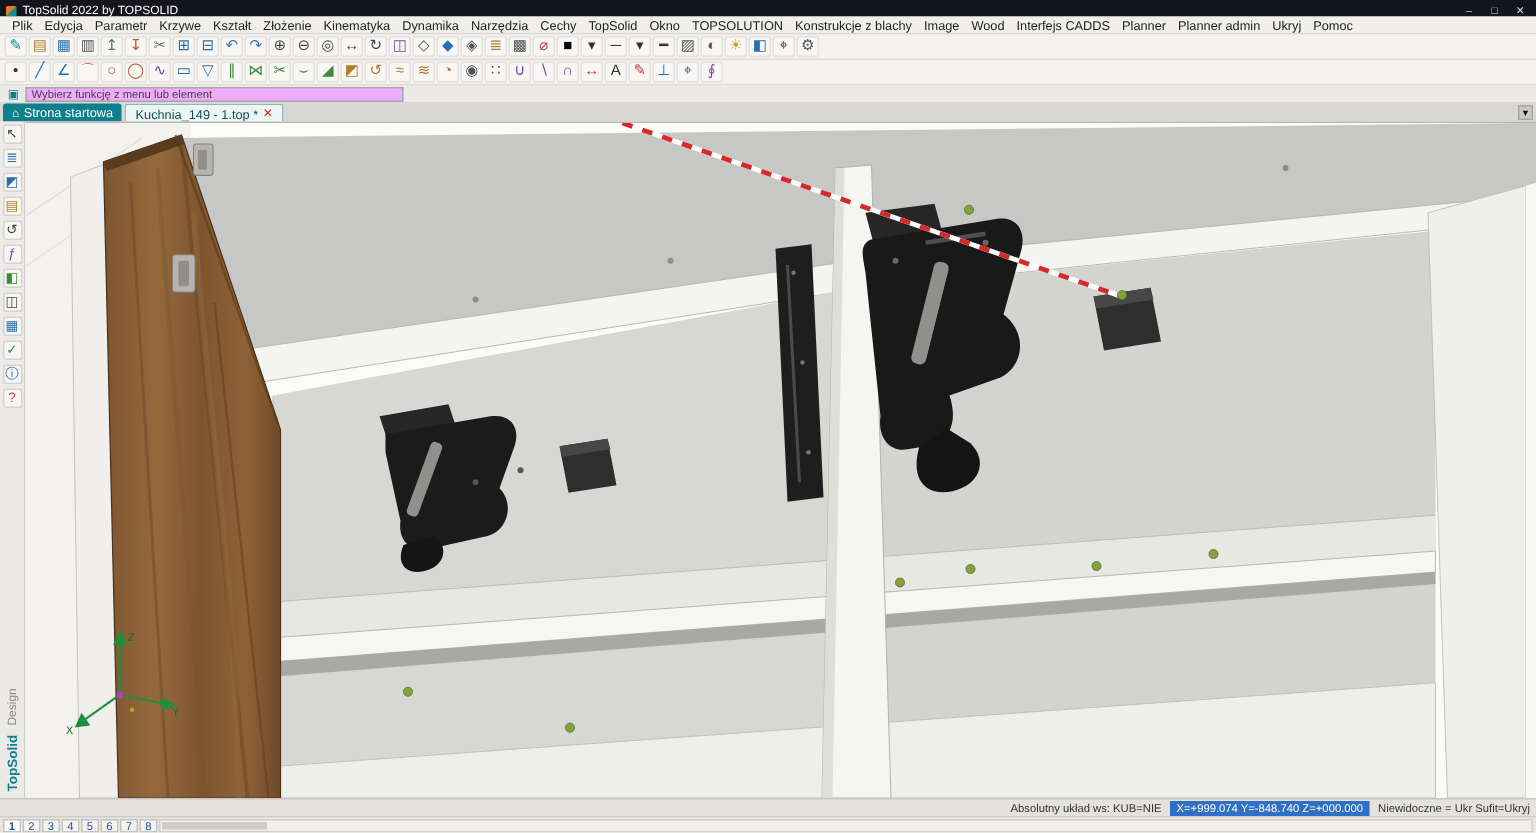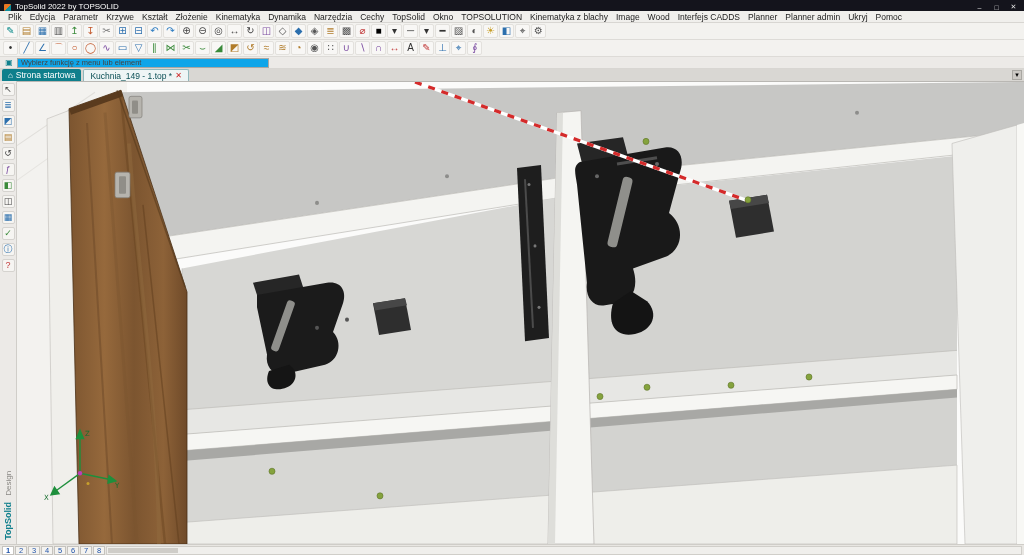--- a/index.html
+++ b/index.html
@@ -17,21 +17,21 @@
   .menubar { height:12px; background:#f0efec; border-bottom:1px solid #d8d6d2; display:flex; align-items:center; padding:0 4px; font-size:8.5px; color:#222; white-space:nowrap; }
   .menu-item { padding:0 4px; }
 
   
   .toolbar { height:17px; background:#f3f2ef; border-bottom:1px solid #dddbd7; display:flex; align-items:center; padding:0 3px; gap:1px; }
   .tool-btn { width:15px; height:14px; display:flex; align-items:center; justify-content:center; font-size:10px; line-height:1; border:1px solid #e3e1dd; background:#f8f7f5; border-radius:2px; }
 
   
   .promptbar { height:12px; background:#eceae7; border-bottom:1px solid #d8d6d2; display:flex; align-items:center; gap:3px; padding:0 4px; font-size:8px; }
   .prompt-icon { width:10px; height:10px; font-size:8px; color:#0f7f8c; display:flex; align-items:center; justify-content:center; }
-  .prompt-field { width:252px; height:10px; background:#0ea5e9; border:1px solid #a9a7a2; font-size:7.5px; color:#444; padding:0 3px; line-height:8px; font-family:"Liberation Sans",sans-serif; }
+  .prompt-field { width:252px; height:10px; background:#f0abfc; border:1px solid #a9a7a2; font-size:7.5px; color:#444; padding:0 3px; line-height:8px; font-family:"Liberation Sans",sans-serif; }
 
   
   .tabbar { height:12px; background:#d9d7d3; display:flex; align-items:flex-end; gap:2px; padding:0 2px; }
   .tab { height:12px; display:flex; align-items:center; gap:3px; padding:0 6px; font-size:8.5px; border-radius:2px 2px 0 0; white-space:nowrap; }
   .tab.home { background:#0f7f8c; color:#fff; }
   .tab.doc { background:#eef5f5; border:1px solid #8fb8bc; border-bottom:none; color:#0b4f55; }
   .tab .t-icon { font-size:8px; }
   .tab .t-close { color:#cc2222; font-size:8px; font-weight:bold; }
   .tabbar .spacer { flex:1; }
   .overflow-btn { width:10px; height:10px; background:#ccc9c4; border:1px solid #a9a7a2; font-size:7px; display:flex; align-items:center; justify-content:center; margin-bottom:1px; }
@@ -83,21 +83,21 @@
       <span class="menu-item">Krzywe</span>
       <span class="menu-item">Kształt</span>
       <span class="menu-item">Złożenie</span>
       <span class="menu-item">Kinematyka</span>
       <span class="menu-item">Dynamika</span>
       <span class="menu-item">Narzędzia</span>
       <span class="menu-item">Cechy</span>
       <span class="menu-item">TopSolid</span>
       <span class="menu-item">Okno</span>
       <span class="menu-item">TOPSOLUTION</span>
-      <span class="menu-item">Kinematyka z blachy</span>
+      <span class="menu-item">Konstrukcje z blachy</span>
       <span class="menu-item">Image</span>
       <span class="menu-item">Wood</span>
       <span class="menu-item">Interfejs CADDS</span>
       <span class="menu-item">Planner</span>
       <span class="menu-item">Planner admin</span>
       <span class="menu-item">Ukryj</span>
       <span class="menu-item">Pomoc</span>
     </nav>
 
   <div class="toolbar">
@@ -356,20 +356,26 @@
           <circle cx="63" cy="382" r="2.2" fill="#bb3fbb"></circle>
           <circle cx="71" cy="392" r="1.5" fill="#c8a02c"></circle>
           <text x="68" y="346" font-size="7" fill="#156d2d">Z</text>
           <text x="27" y="408" font-size="7" fill="#156d2d">X</text>
           <text x="98" y="396" font-size="7" fill="#156d2d">Y</text>
         </g>
       </svg>
     </div>
   </div>
 
+  <div class="statusbar">
+    <span class="spacer"></span>
+    <span>Absolutny układ ws: KUB=NIE</span>
+    <span class="coords-badge">X=+999.074   Y=-848.740   Z=+000.000</span>
+    <span>Niewidoczne = Ukr   Sufit=Ukryj</span>
+  </div>
 
   <div class="bottombar">
     <div class="pages">
         <span class="page-tab">1</span>
         <span class="page-tab">2</span>
         <span class="page-tab">3</span>
         <span class="page-tab">4</span>
         <span class="page-tab">5</span>
         <span class="page-tab">6</span>
         <span class="page-tab">7</span>

